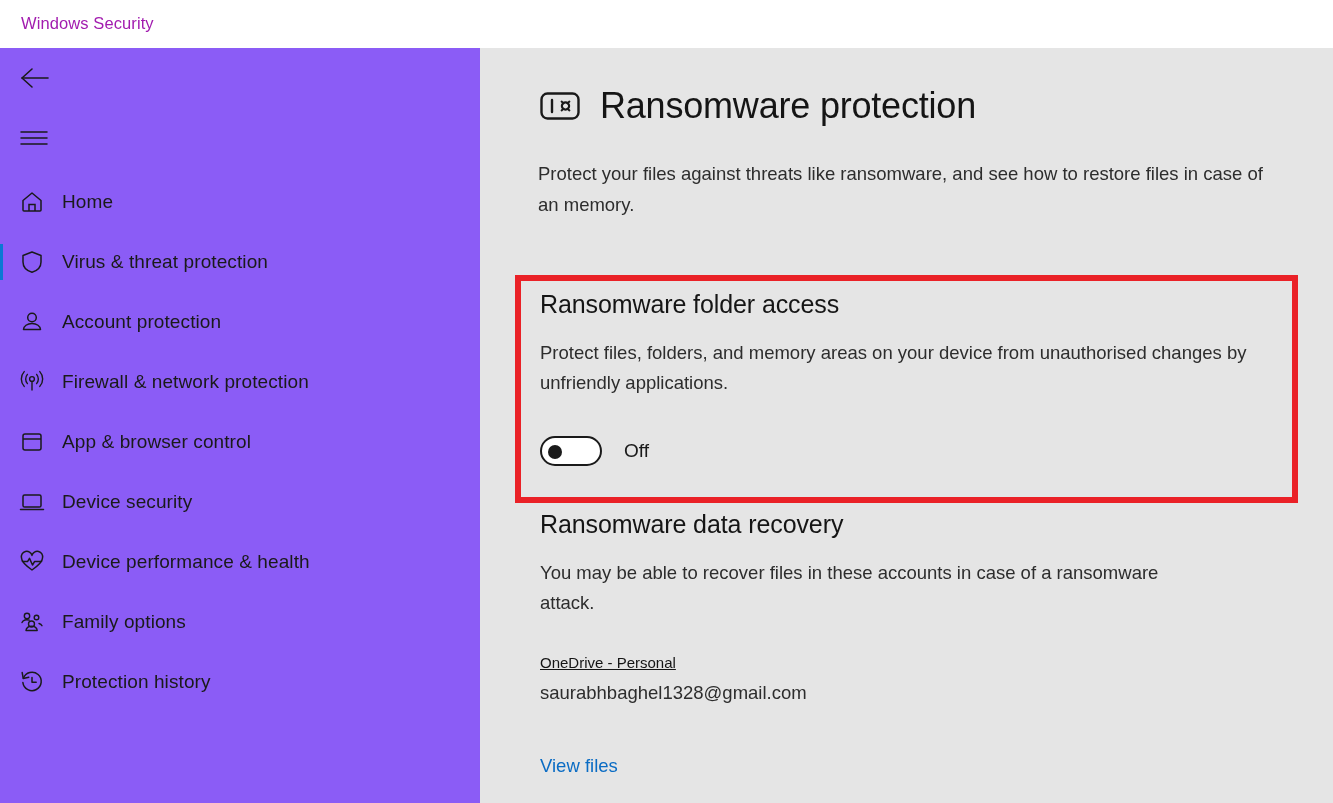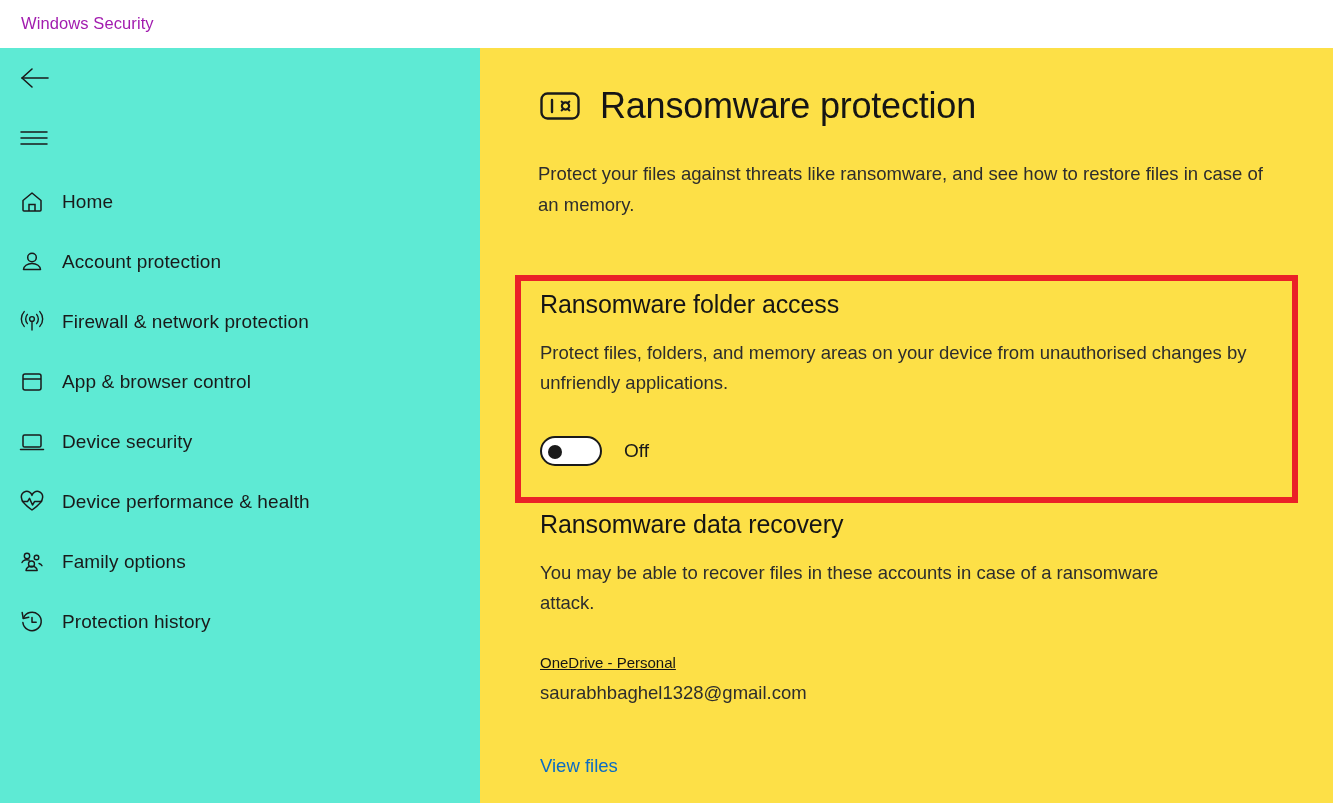--- a/index.html
+++ b/index.html
@@ -33,21 +33,21 @@
     color: #a21caf;
     letter-spacing: .1px;
     white-space: nowrap;
   }
 
   
   .sidebar {
     position: absolute;
     left: 0; top: 48px;
     width: 480px; height: 755px;
-    background: #5eead4;
+    background: #8b5cf6;
   }
 
   .nav-btn {
     position: absolute;
     left: 10px;
     width: 48px; height: 40px;
     display: flex; align-items: center; justify-content: center;
   }
   .back-btn { top: 10px; }
   .menu-btn { top: 70px; }
@@ -85,21 +85,21 @@
     color: #1a1a1a;
     white-space: nowrap;
     letter-spacing: .1px;
   }
 
   
   .content {
     position: absolute;
     left: 480px; top: 48px;
     width: 853px; height: 755px;
-    background: #fde047;
+    background: #e5e5e5;
   }
 
   .page-head {
     position: absolute;
     left: 58px; top: 36px;
     display: flex;
     align-items: center;
   }
   .page-head-icon {
     width: 44px; height: 44px;
@@ -260,20 +260,29 @@
         <div class="accent"></div>
         <div class="navicon">
           <svg width="26" height="26" viewBox="0 0 26 26" fill="none">
             <path d="M4 11.5 L13 4 L22 11.5 V21 a1 1 0 0 1-1 1 H5 a1 1 0 0 1-1-1 Z" stroke="#1a1a1a" stroke-width="1.5" fill="none" stroke-linejoin="round"></path>
             <path d="M10 22 V15.5 h6 V22" stroke="#1a1a1a" stroke-width="1.5" fill="none"></path>
           </svg>
         </div>
         <div class="navlabel">Home</div>
       </div>
 
+      <div class="navitem selected">
+        <div class="accent"></div>
+        <div class="navicon">
+          <svg width="26" height="26" viewBox="0 0 26 26" fill="none">
+            <path d="M13 3 L22 6.5 V13 c0 5.5-4 8.8-9 10.3C8 21.8 4 18.5 4 13 V6.5 Z" stroke="#1a1a1a" stroke-width="1.5" fill="none" stroke-linejoin="round"></path>
+          </svg>
+        </div>
+        <div class="navlabel">Virus &amp; threat protection</div>
+      </div>
 
       <div class="navitem">
         <div class="accent"></div>
         <div class="navicon">
           <svg width="26" height="26" viewBox="0 0 26 26" fill="none">
             <circle cx="13" cy="8.5" r="4.3" stroke="#1a1a1a" stroke-width="1.5" fill="none"></circle>
             <path d="M4.5 20.5 a8.5 6 0 0 1 17 0 Z" stroke="#1a1a1a" stroke-width="1.5" fill="none" stroke-linejoin="round"></path>
           </svg>
         </div>
         <div class="navlabel">Account protection</div>

